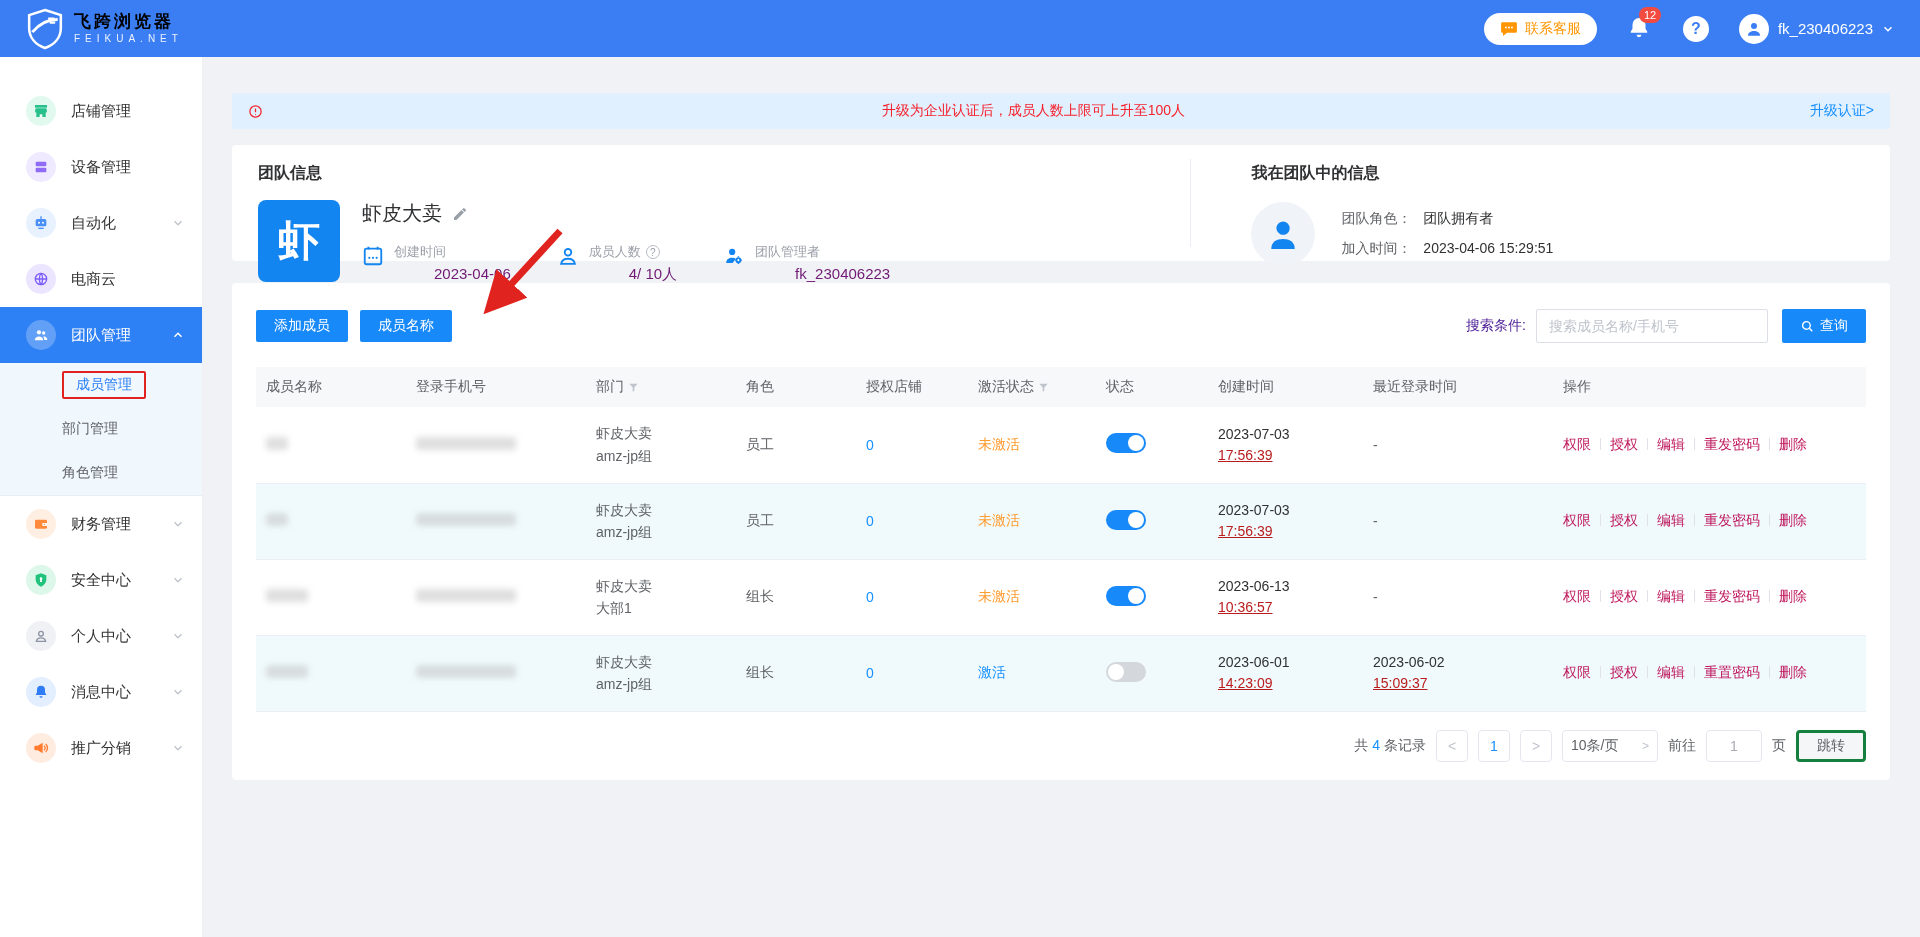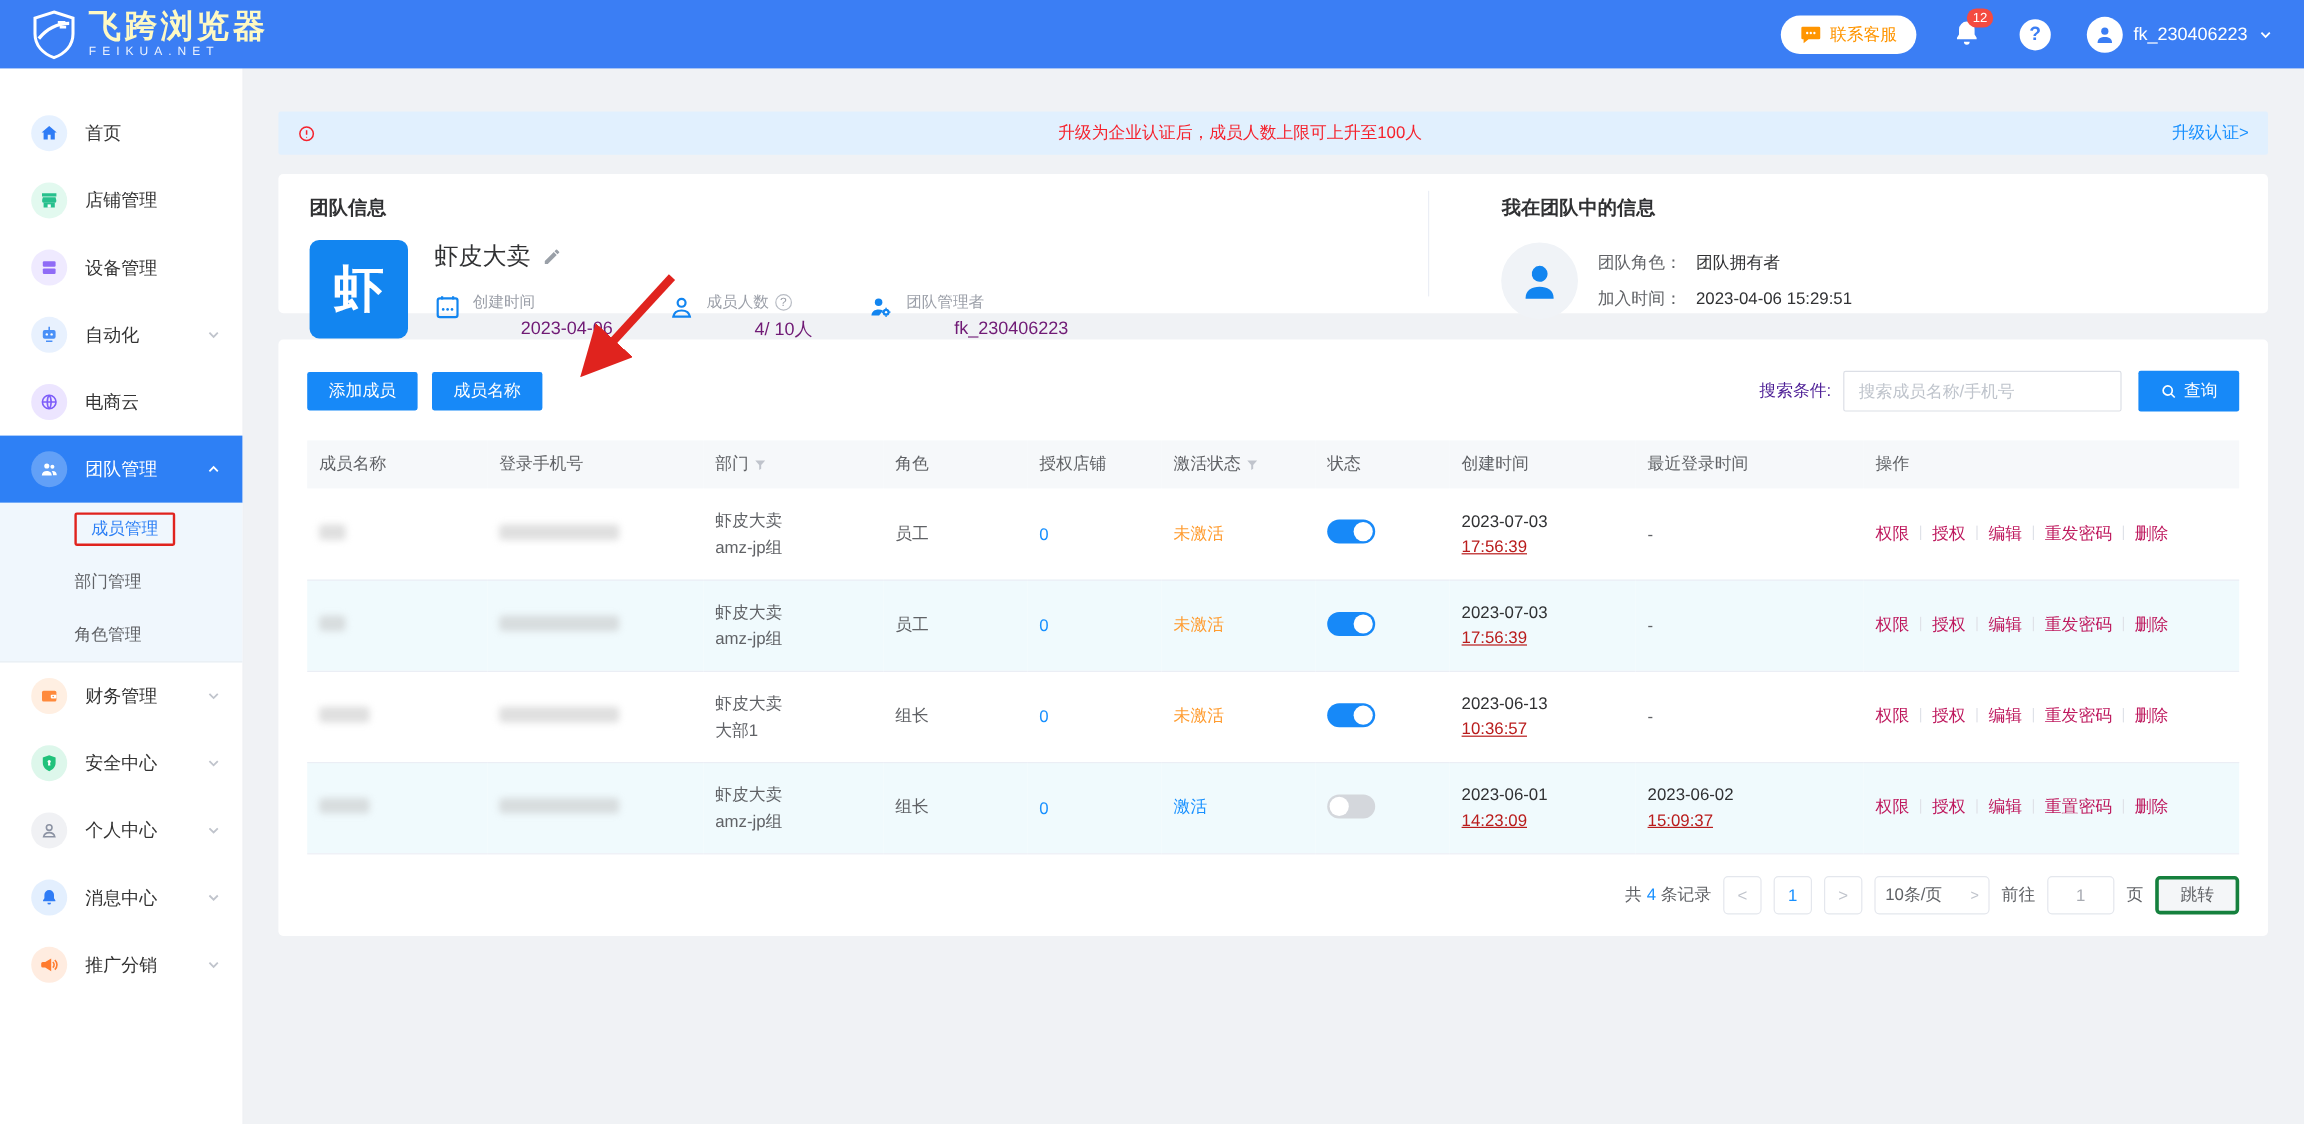--- a/index.html
+++ b/index.html
@@ -9,21 +9,21 @@
     font-size: 14px; color:#303133; background:#f0f2f5; overflow:hidden;
   }
   .app { position:relative; width:1920px; height:937px; overflow:hidden; }
 
   
   .topbar { position:absolute; left:0; top:0; right:0; height:57px; background:#3b7ef4;
             display:flex; align-items:center; padding:0 26px; z-index:30; }
   .logo { display:flex; align-items:center; gap:10px; }
   .logo-shield { width:38px; height:42px; }
   .logo-txt { display:flex; flex-direction:column; line-height:1.05; }
-  .logo-title { color:#fef9c3; font-size:27px; font-weight:bold; letter-spacing:3px; }
+  .logo-title { color:#000000; font-size:17px; font-weight:bold; letter-spacing:3px; }
   .logo-sub { color:rgba(255,255,255,.9); font-size:10px; letter-spacing:5px; margin-top:3px; }
   .top-right { margin-left:auto; display:flex; align-items:center; gap:30px; }
   .contact-pill { display:flex; align-items:center; gap:7px; background:#fff; border-radius:999px;
                   padding:7px 16px; color:#ff9500; font-size:14px; cursor:pointer; }
   .bell-wrap { position:relative; width:26px; height:26px; }
   .badge { position:absolute; top:-9px; left:12px; background:#f44b41; color:#fff; font-size:11px;
            line-height:16px; padding:0 5px; border-radius:9px; }
   .q-circle { width:26px; height:26px; border-radius:50%; background:#fff; color:#3b7ef4;
               font-weight:bold; font-size:16px; display:flex; align-items:center; justify-content:center; }
   .account { display:flex; align-items:center; gap:9px; color:#fff; font-size:15px; cursor:pointer; }
@@ -77,21 +77,21 @@
   .meta-label { font-size:13px; color:#9b9fa8; display:flex; align-items:center; gap:5px; }
   .meta-value { font-size:15px; color:#701a75; margin-top:4px;margin-left:40px; }
   .help-q { width:14px; height:14px; border-radius:50%; border:1px solid #b8bcc4; color:#9b9fa8;
             font-size:10px; display:inline-flex; align-items:center; justify-content:center; }
   .v-divider { width:1px; background:#ebeef5; margin:14px 0; }
   .team-right { flex:1; padding:18px 30px; }
   .my-body { display:flex; align-items:center; margin-top:18px; }
   .my-avatar { width:64px; height:64px; border-radius:50%; background:#f0f3f7; display:flex;
                align-items:center; justify-content:center; color:#1285f0; }
   .my-avatar svg { width:40px; height:40px; }
-  .my-lines { margin-left:16px; }
+  .my-lines { margin-left:26px; }
   .my-line { font-size:14px; margin-bottom:12px; }
   .my-line .lbl { color:#606266; margin-right:8px; }
   .my-line .val { color:#303133; }
 
   .card-table { margin-top:22px; padding:26px 24px 18px; position:relative; }
   .toolbar { display:flex; align-items:center; }
   .btn-blue { background:#1789f8; color:#fff; border:none; height:32px; padding:0 18px;
               border-radius:2px; font-size:14px; cursor:pointer; font-family:inherit; }
   .btn-blue + .btn-blue { margin-left:12px; }
   .toolbar-right { margin-left:auto; display:flex; align-items:center; }
@@ -187,28 +187,20 @@
         <span>fk_230406223</span>
         <svg width="12" height="12" viewBox="0 0 24 24" fill="none" stroke="#fff" stroke-width="3">
           <path d="M5 8.5l7 7 7-7"></path>
         </svg>
       </div>
     </div>
   </div>
 
   <div class="sidebar">
     <div>
-        <div class="side-item">
-          <span class="side-ic" style="background:#e6f1ff;color:#2f7cf6">
-            <svg viewBox="0 0 24 24" fill="currentColor">
-              <path d="M12 3L2.5 11H5v9h5.2v-6h3.6v6H19v-9h2.5z"></path>
-            </svg>
-          </span>
-          <span class="side-label">首页</span>
-        </div>
         <div class="side-item">
           <span class="side-ic" style="background:#e2f9ef;color:#27c08d">
             <svg viewBox="0 0 24 24" fill="currentColor">
               <path d="M3 3h18v4H3z"></path>
               <path d="M4 8h16l.8 3.4a3 3 0 0 1-2.9 3.6H6.1a3 3 0 0 1-2.9-3.6z"></path>
               <path d="M5 15h14v6H5z"></path>
               <rect x="10" y="17" width="4" height="4" fill="#fff"></rect>
             </svg>
           </span>
           <span class="side-label">店铺管理</span>

